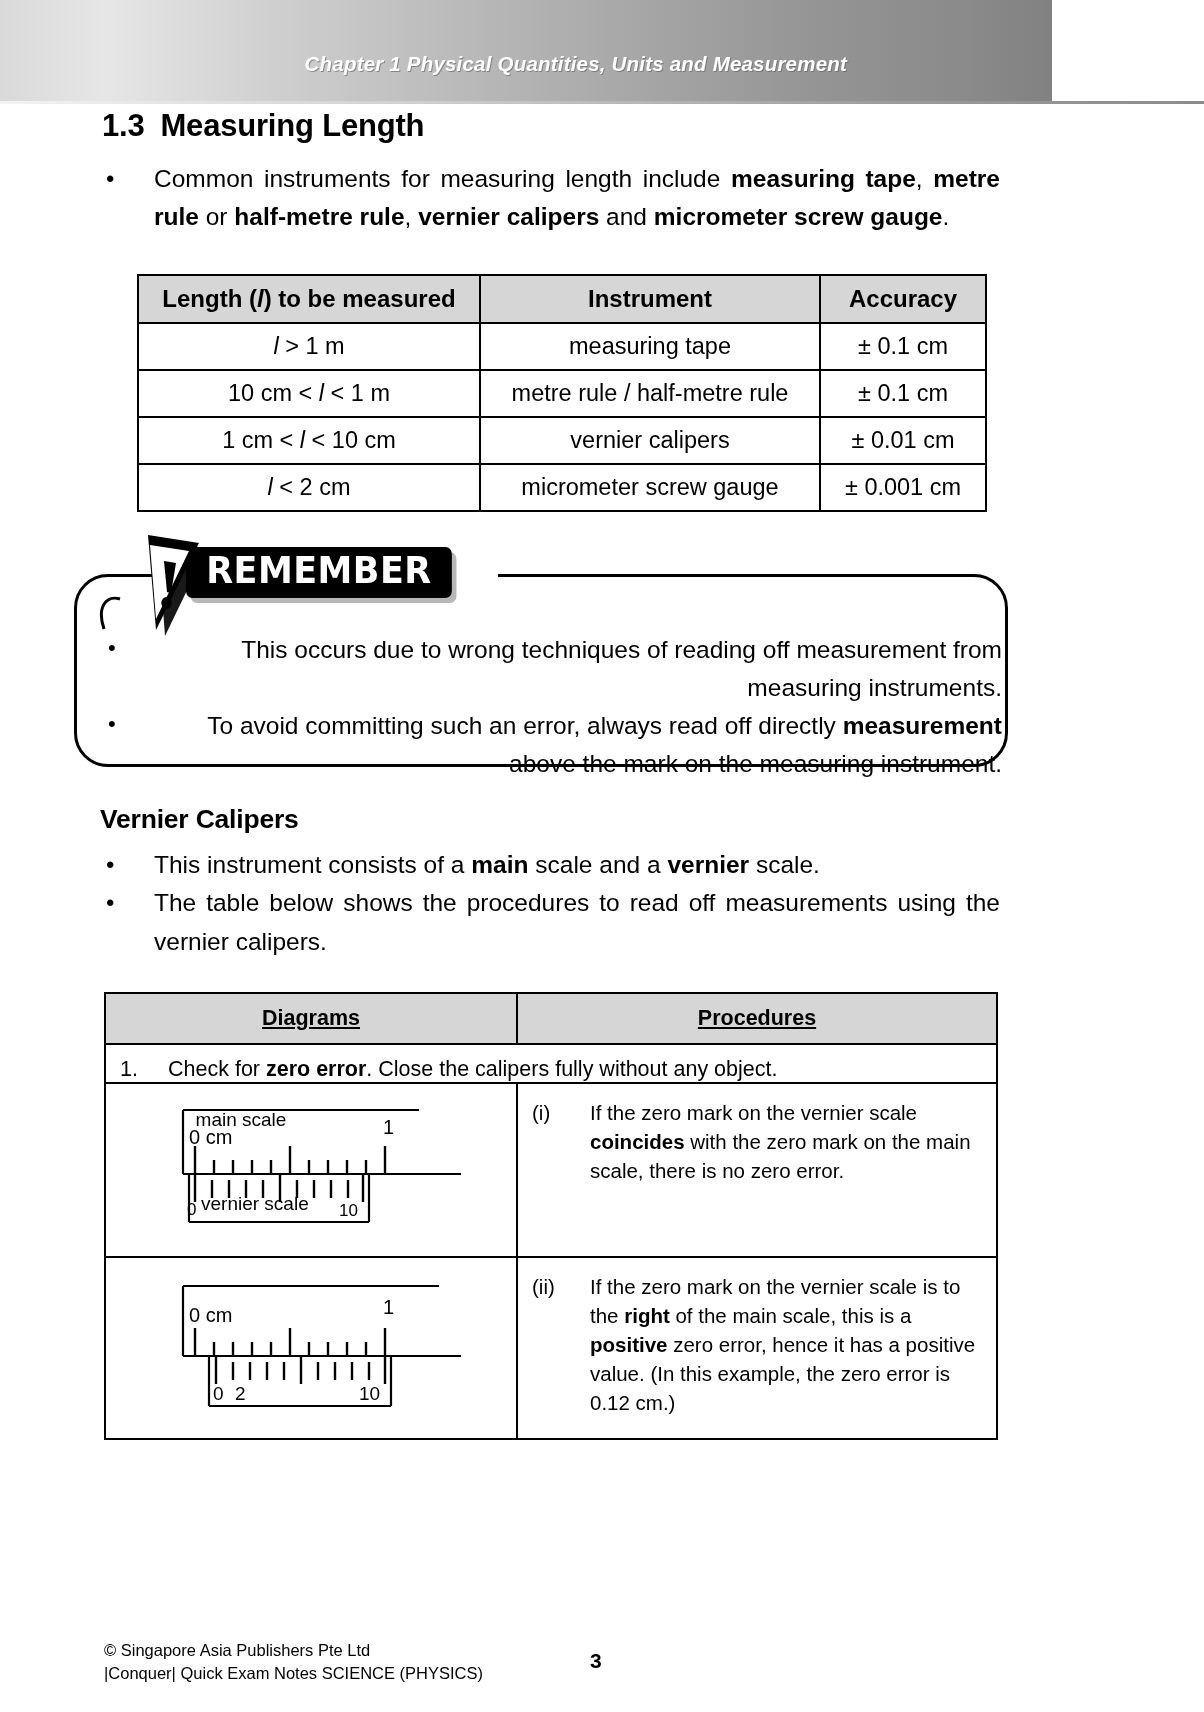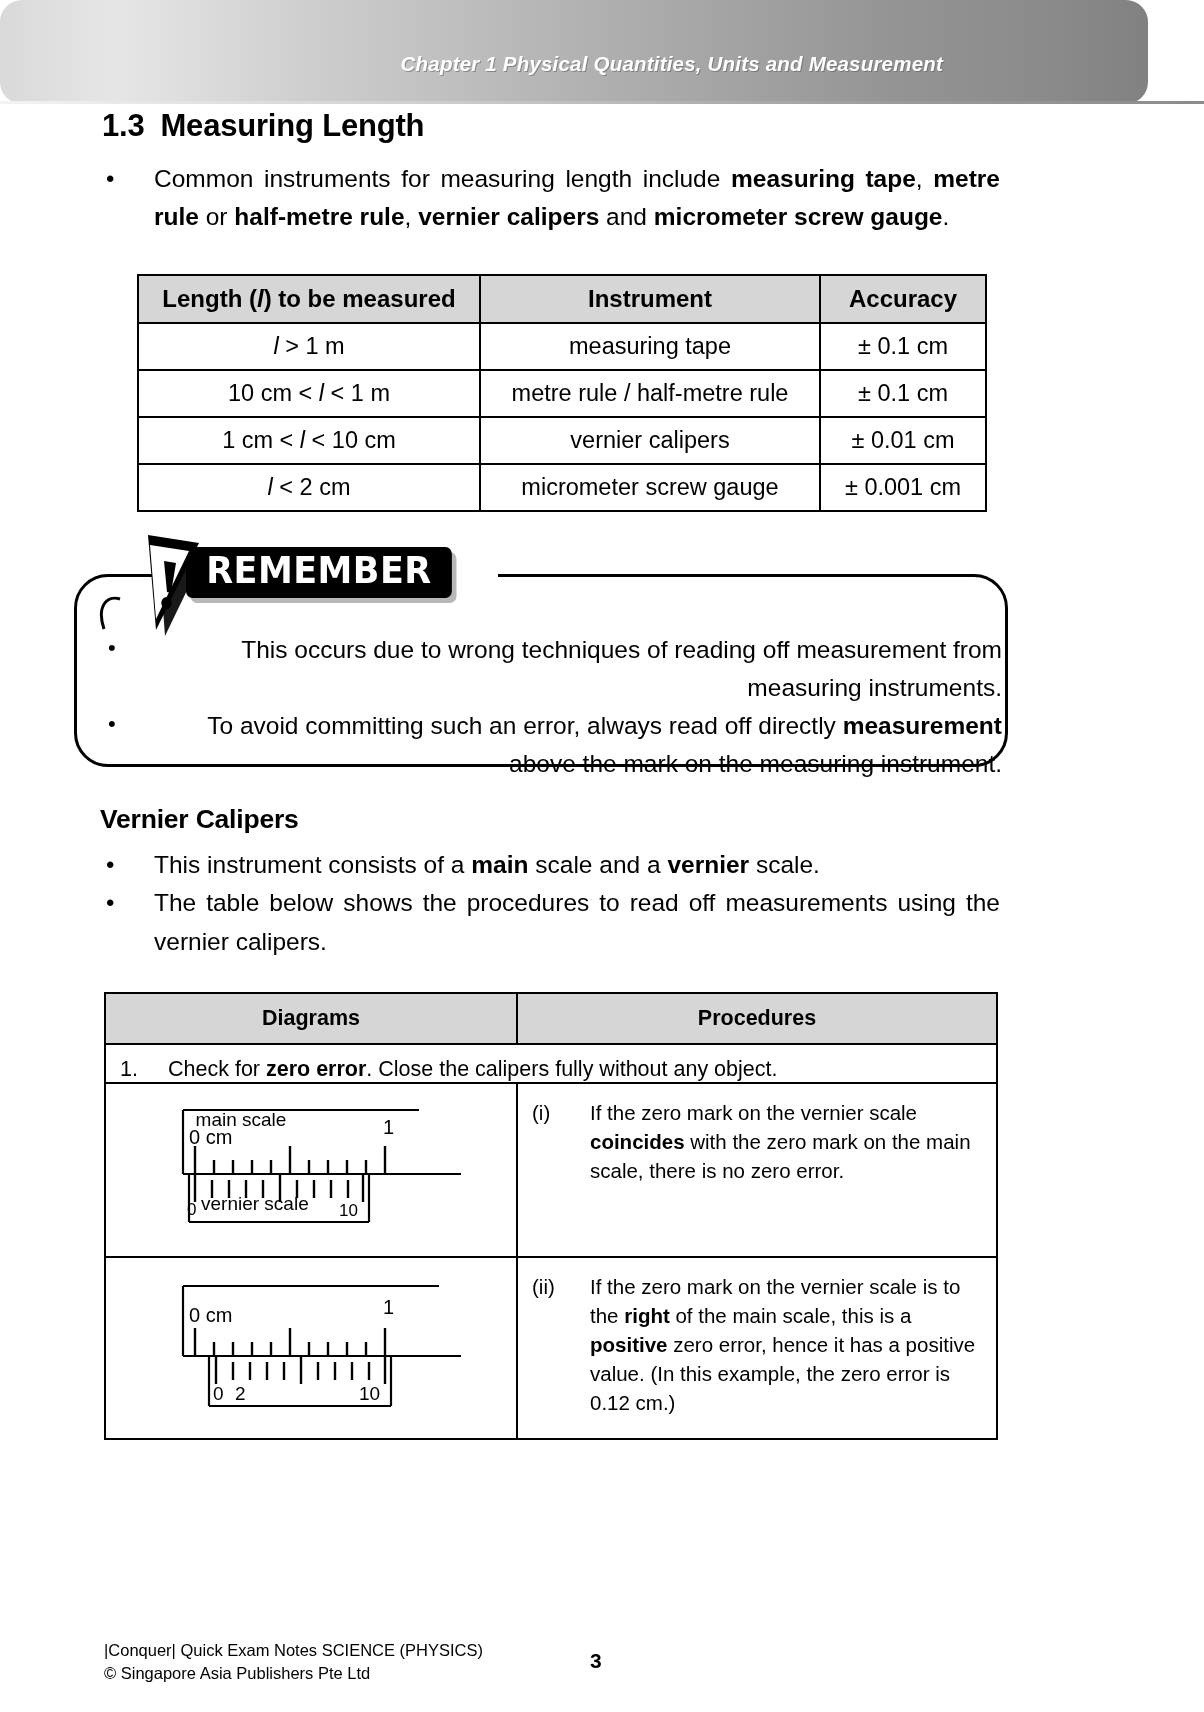--- a/index.html
+++ b/index.html
@@ -7,23 +7,22 @@
     width:1204px;height:1712px;
     background:#ffffff;
     font-family:"Liberation Sans", sans-serif;
     color:#000;
     position:relative;
     overflow:hidden;
   }
 
   
   .page-header{
-    position:absolute;top:0;left:0;width:1148px;height:104px;
+    position:absolute;top:0;left:0;width:1052px;height:104px;
     background:linear-gradient(90deg,#d9d9d9 0%,#e6e6e6 10%,#cfcfcf 26%,#b7b7b7 46%,#a5a5a5 62%,#949494 78%,#8a8a8a 92%,#818181 100%);
-    border-radius:22px;
   }
   .page-header:after{
     content:"";position:absolute;left:0;bottom:0;width:1204px;height:3px;
     background:linear-gradient(90deg,#f3f3f3 0%,#cfcfcf 35%,#9a9a9a 75%,#8c8c8c 100%);
   }
   .header-text{
     position:absolute;right:205px;top:52px;
     font-size:20.5px;font-style:italic;font-weight:bold;
     color:#ffffff;letter-spacing:.2px;white-space:nowrap;
     text-shadow:1px 1px 0 rgba(90,90,90,.55);
@@ -106,21 +105,21 @@
   .vc-bullets{position:absolute;left:100px;top:742px;width:900px;}
 
   
   table.t2{
     position:absolute;left:104px;top:888px;
     width:892px;border-collapse:collapse;table-layout:fixed;
   }
   table.t2 th,table.t2 td{border:2.5px solid #000;background:#fff;}
   table.t2 th{
     background:#d6d6d6;font-weight:bold;font-size:21.5px;
-    padding:12px 0;text-align:center;
+    padding:12px 0;text-align:center;text-decoration:underline;
   }
   .c-diag{width:412px;}
   .c-proc{width:480px;}
   td.step-cell{
     padding:12px 0 0 14px;font-size:21.5px;
   }
   td.step-cell .stepno{display:inline-block;width:48px;}
   td.diagram-cell{padding:18px 0;text-align:center;vertical-align:middle;margin-top:25px;}
   td.proc-cell{padding:14px 16px 14px 14px;vertical-align:top;}
   .proc-row{display:flex;margin-bottom:0;}
@@ -349,18 +348,18 @@
           <div class="proc-row">
             <div class="proc-label">(ii)</div>
             <div class="proc-text" id="proc-1">If the zero mark on the vernier scale is to the <b>right</b> of the main scale, this is a <b>positive</b> zero error, hence it has a positive value. (In this example, the zero error is 0.12 cm.)</div>
           </div>
         </td>
       </tr>
     </tbody>
   </table>
 
   <div class="footer">
+    <div>© Singapore Asia Publishers Pte Ltd</div>
     <div>|Conquer| Quick Exam Notes SCIENCE (PHYSICS)</div>
-    <div>© Singapore Asia Publishers Pte Ltd</div>
   </div>
   <div class="pageno">3</div>
 
 </div>
 
 </body></html>

